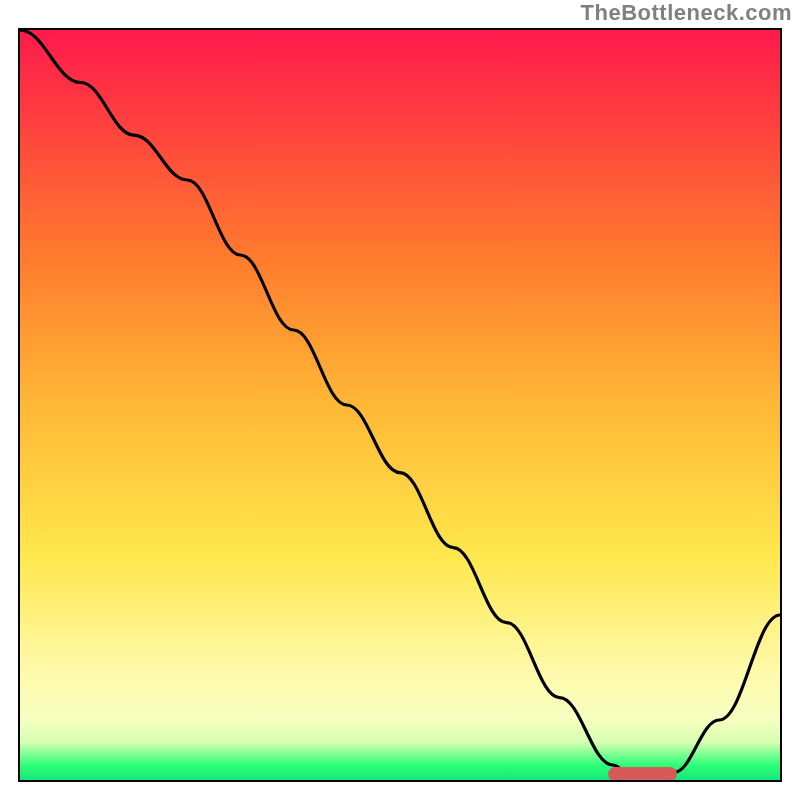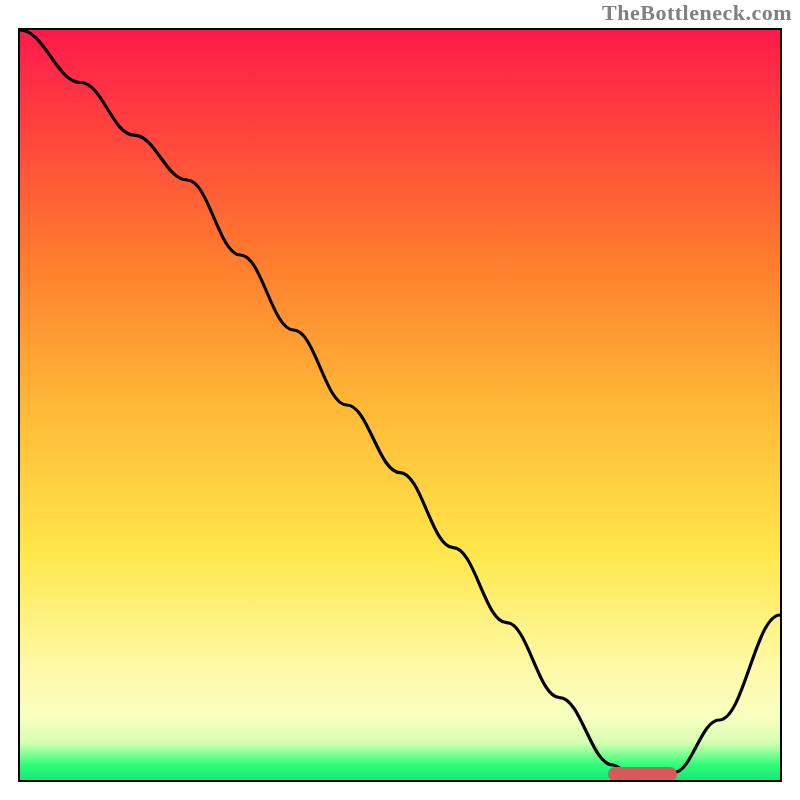--- a/index.html
+++ b/index.html
@@ -51,21 +51,21 @@
   }
   .marker {
     position: absolute;
     height: 14px;
     border-radius: 7px;
     background: #d75a5a;
   }
   .watermark {
     position: absolute;
     color: #808080;
-    font-family: Liberation Serif, serif;
+    font-family: Liberation Sans, sans-serif;
     font-weight: 700;
     font-size: 22px;
     letter-spacing: 0.5px;
   }
 </style>
 </head>
 <body>
 
 <div class="chart-container">
 

